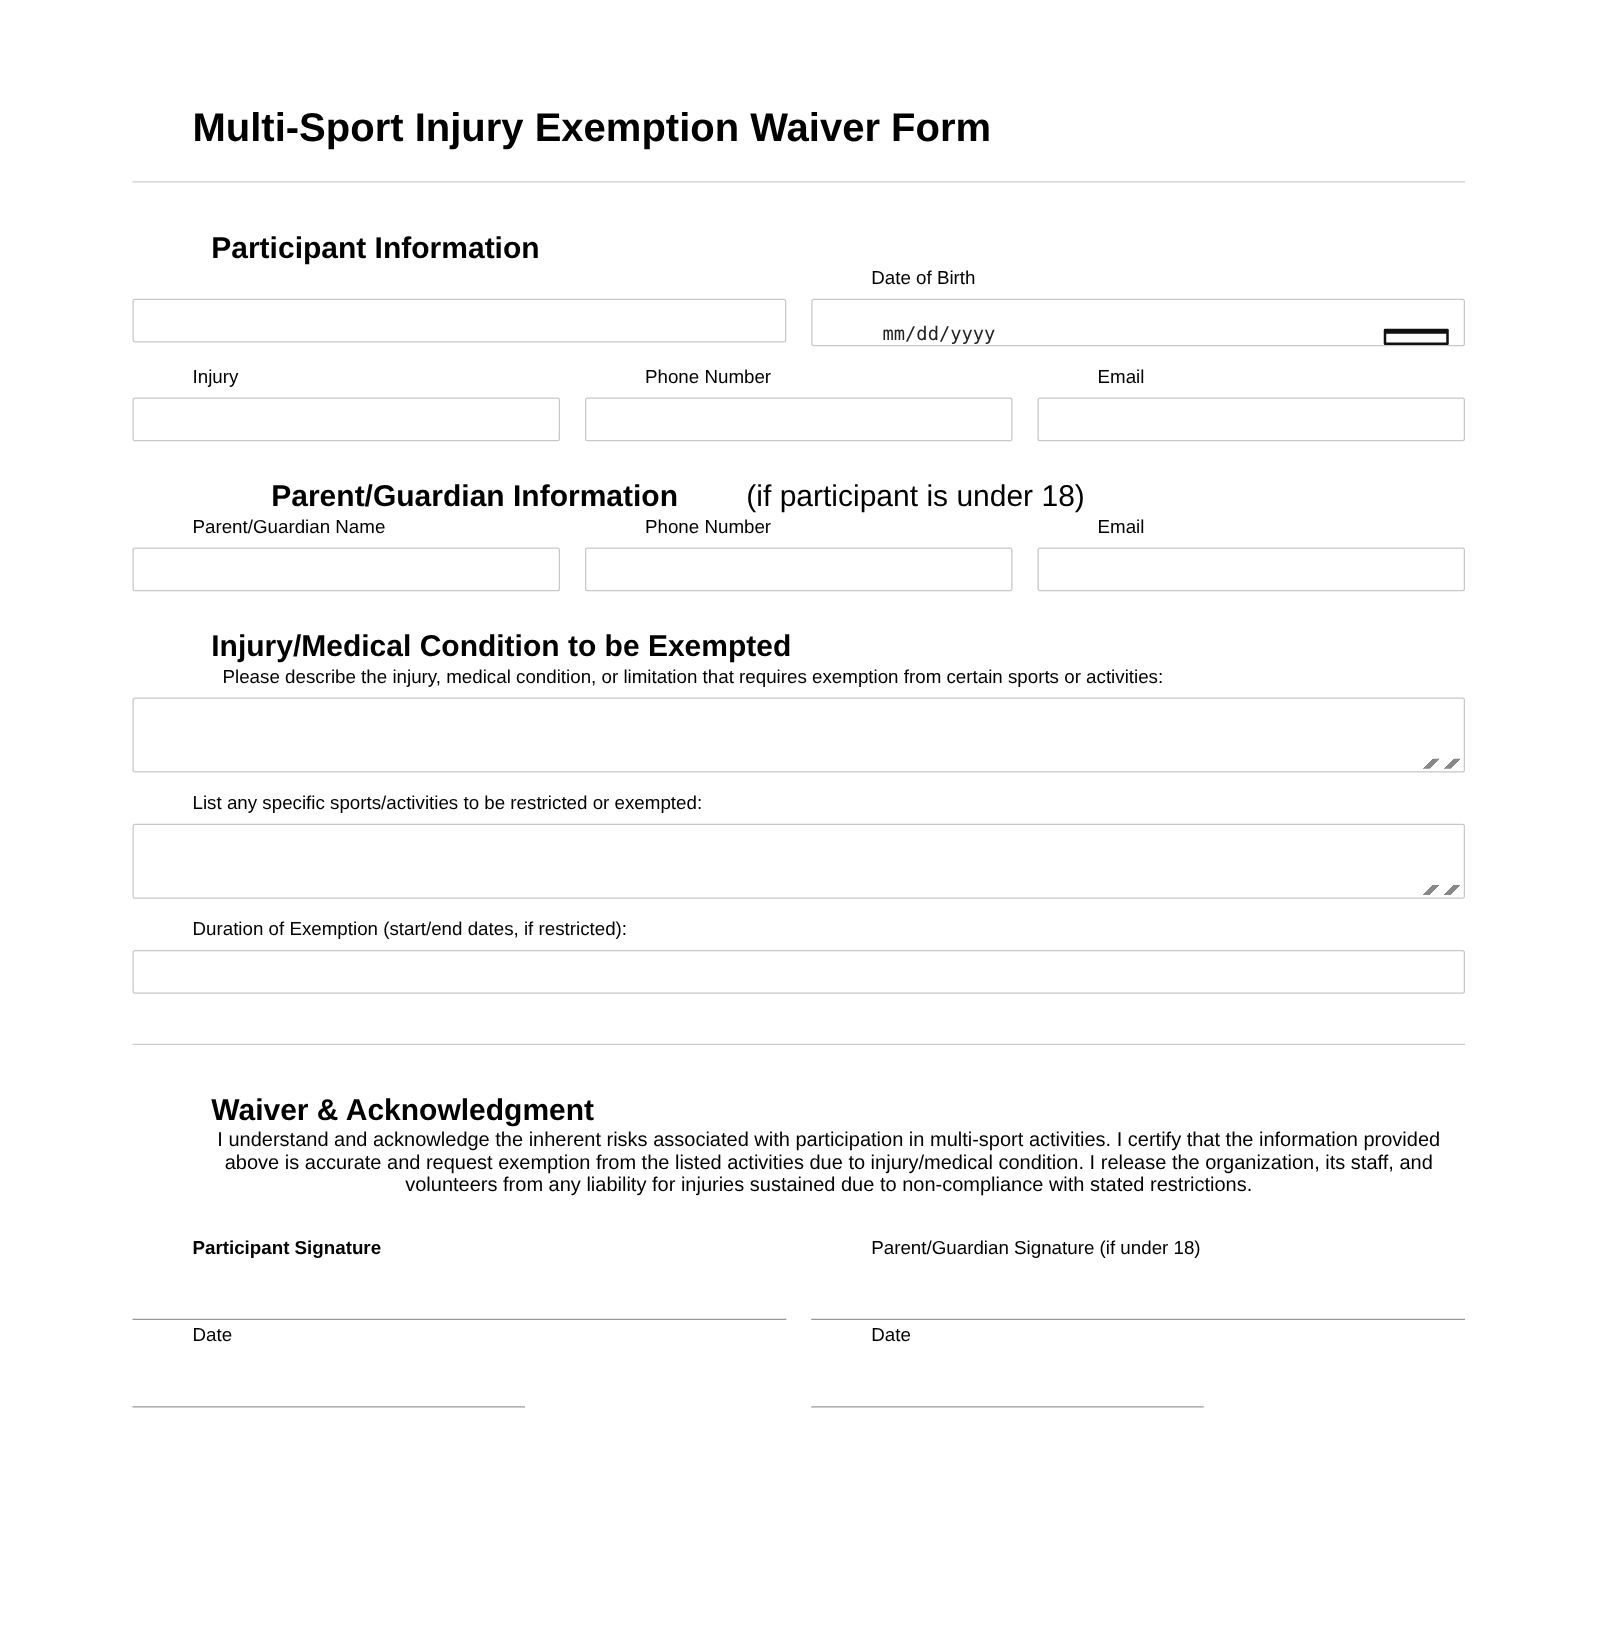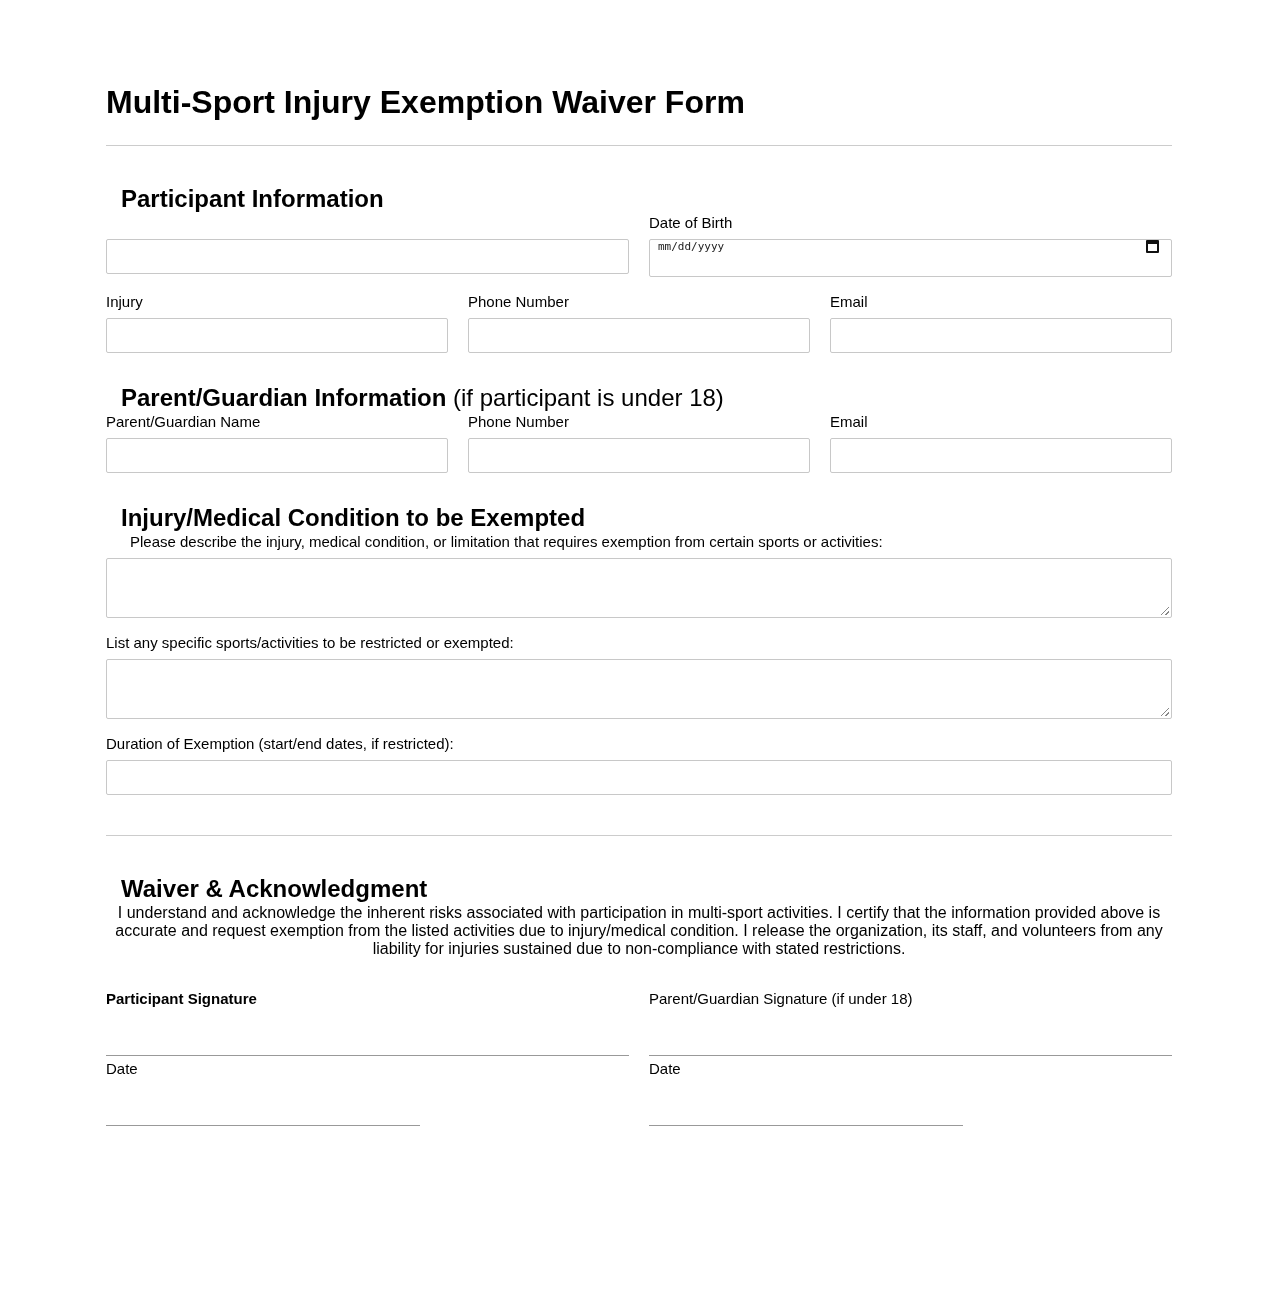--- a/index.html
+++ b/index.html
@@ -1,15 +1,15 @@
 <!DOCTYPE html>
 <html><head>
   <meta charset="utf-8">
   <style>
-    * { box-sizing: border-box; }
+    * { box-sizing: border-box; padding-left: 48px; }
     html, body { margin: 0; padding: 0; background: #ffffff; }
     body {
       font-family: "Liberation Sans", sans-serif;
       color: #000;
       width: 1278px;
       min-height: 1300px;
     }
     .page {
       position: relative;
       width: 1278px;
@@ -48,23 +48,23 @@
       height: 35px;
       border: 1px solid #c8c8c8;
       border-radius: 2px;
       background: #fff;
       padding: 0 8px;
       font-family: "Liberation Sans", sans-serif;
       font-size: 15px;
     }
     .input.date {
       height: 38px;
-      display: flex; align-items: flex-start; justify-content: space-between;
+      display: flex; align-items: flex-end; justify-content: space-between;
       font-family: "DejaVu Sans Mono", monospace;
-      font-size: 11px; color: #222;
+      font-size: 15px; color: #222;
     }
     .cal-icon {
       width: 13px; height: 13px;
       border: 2px solid #111; border-top-width: 4px;
       border-radius: 1px;
       margin-right: 4px;
     }
     .textarea {
       position: absolute;
       height: 60px;

